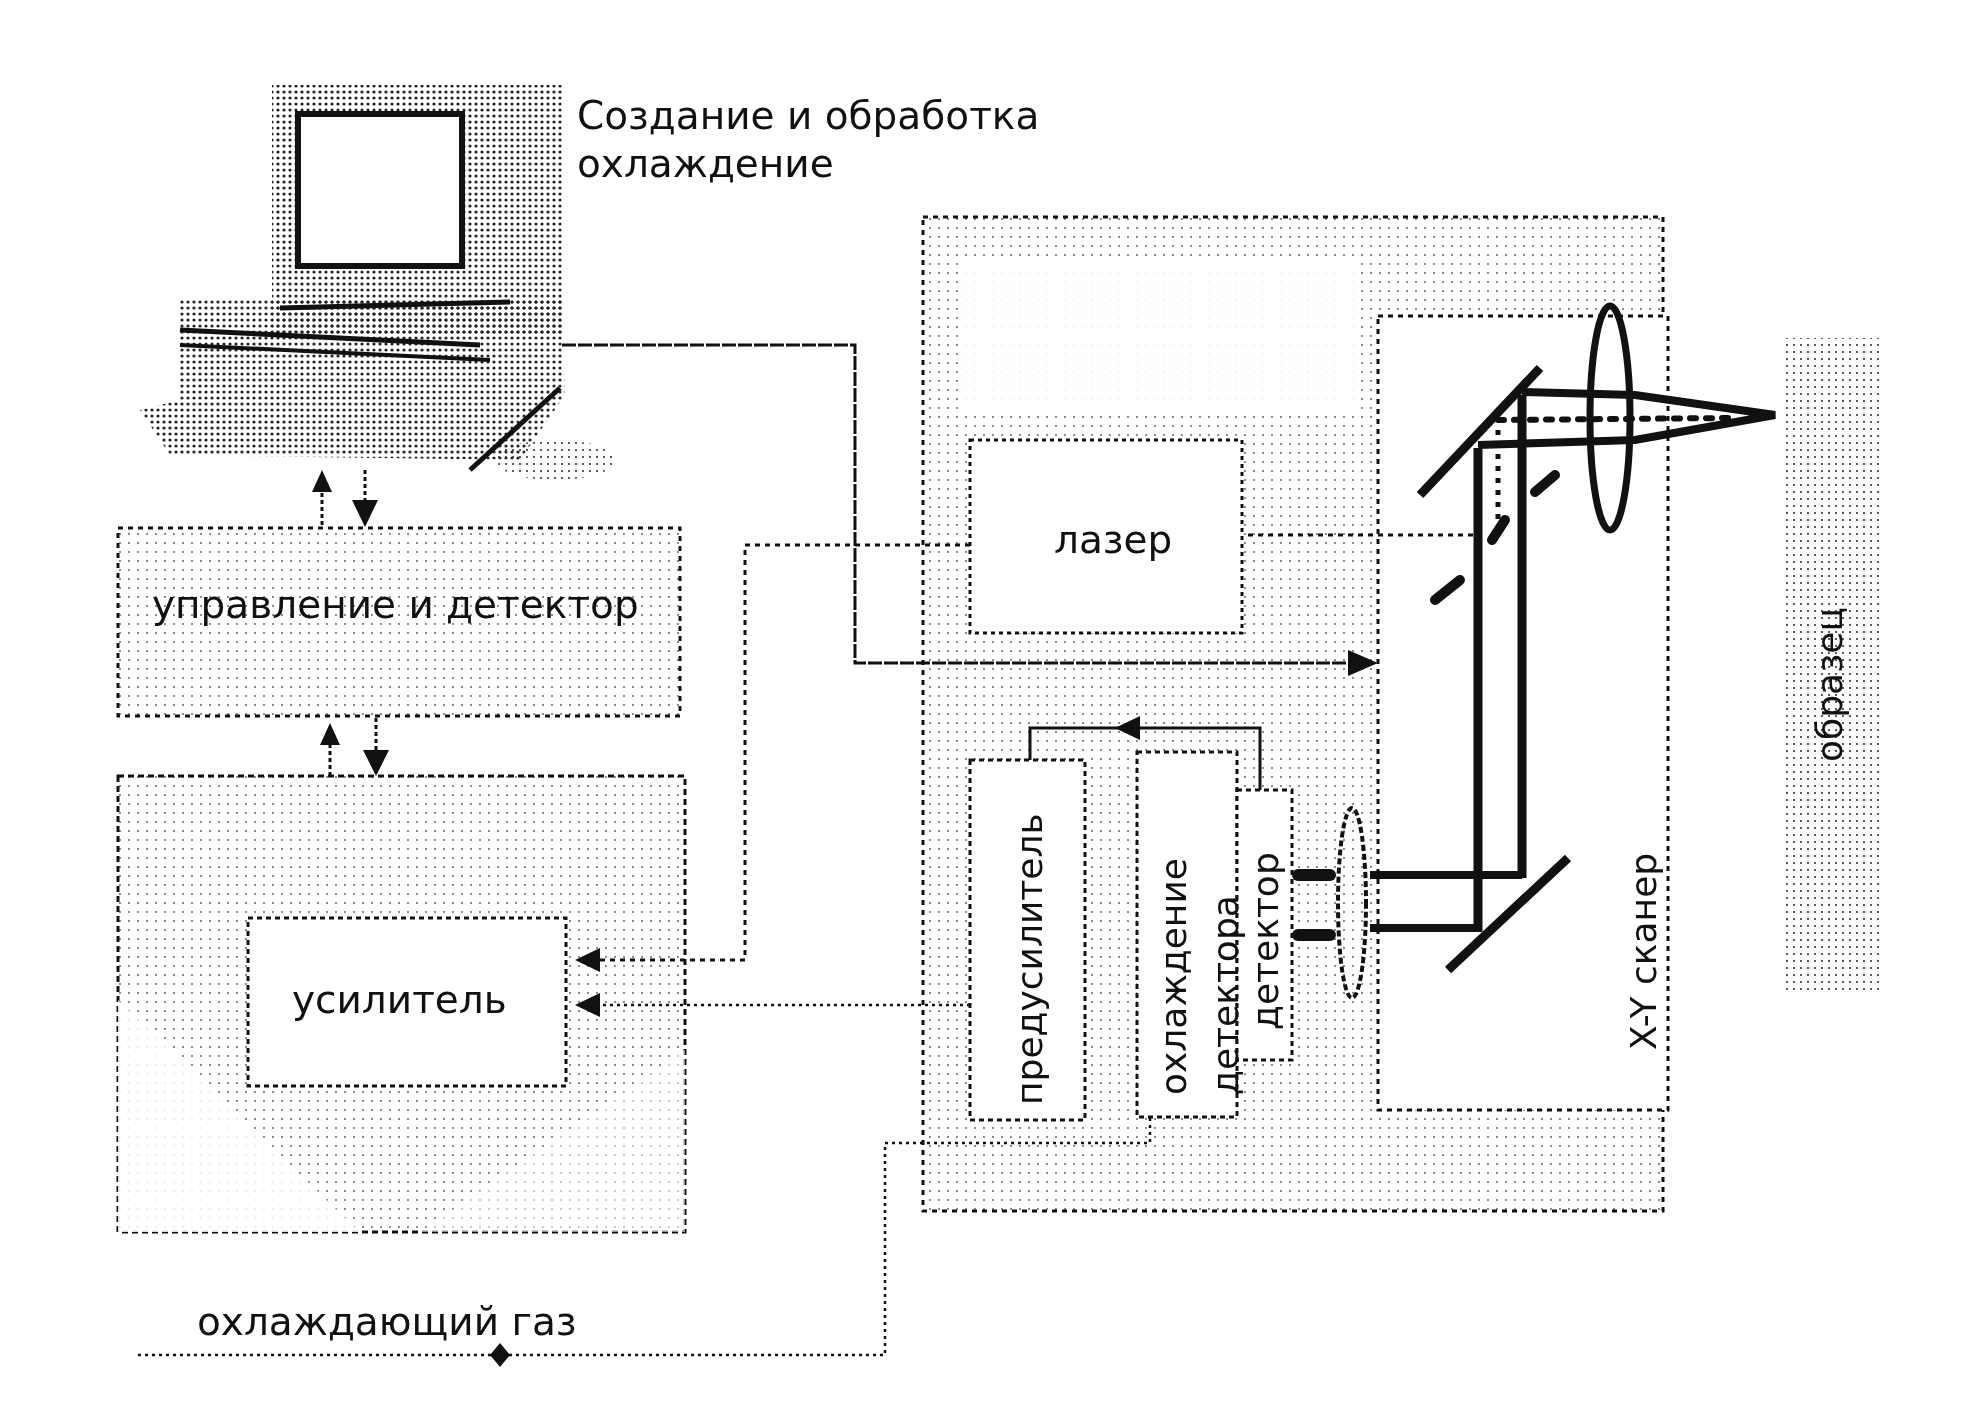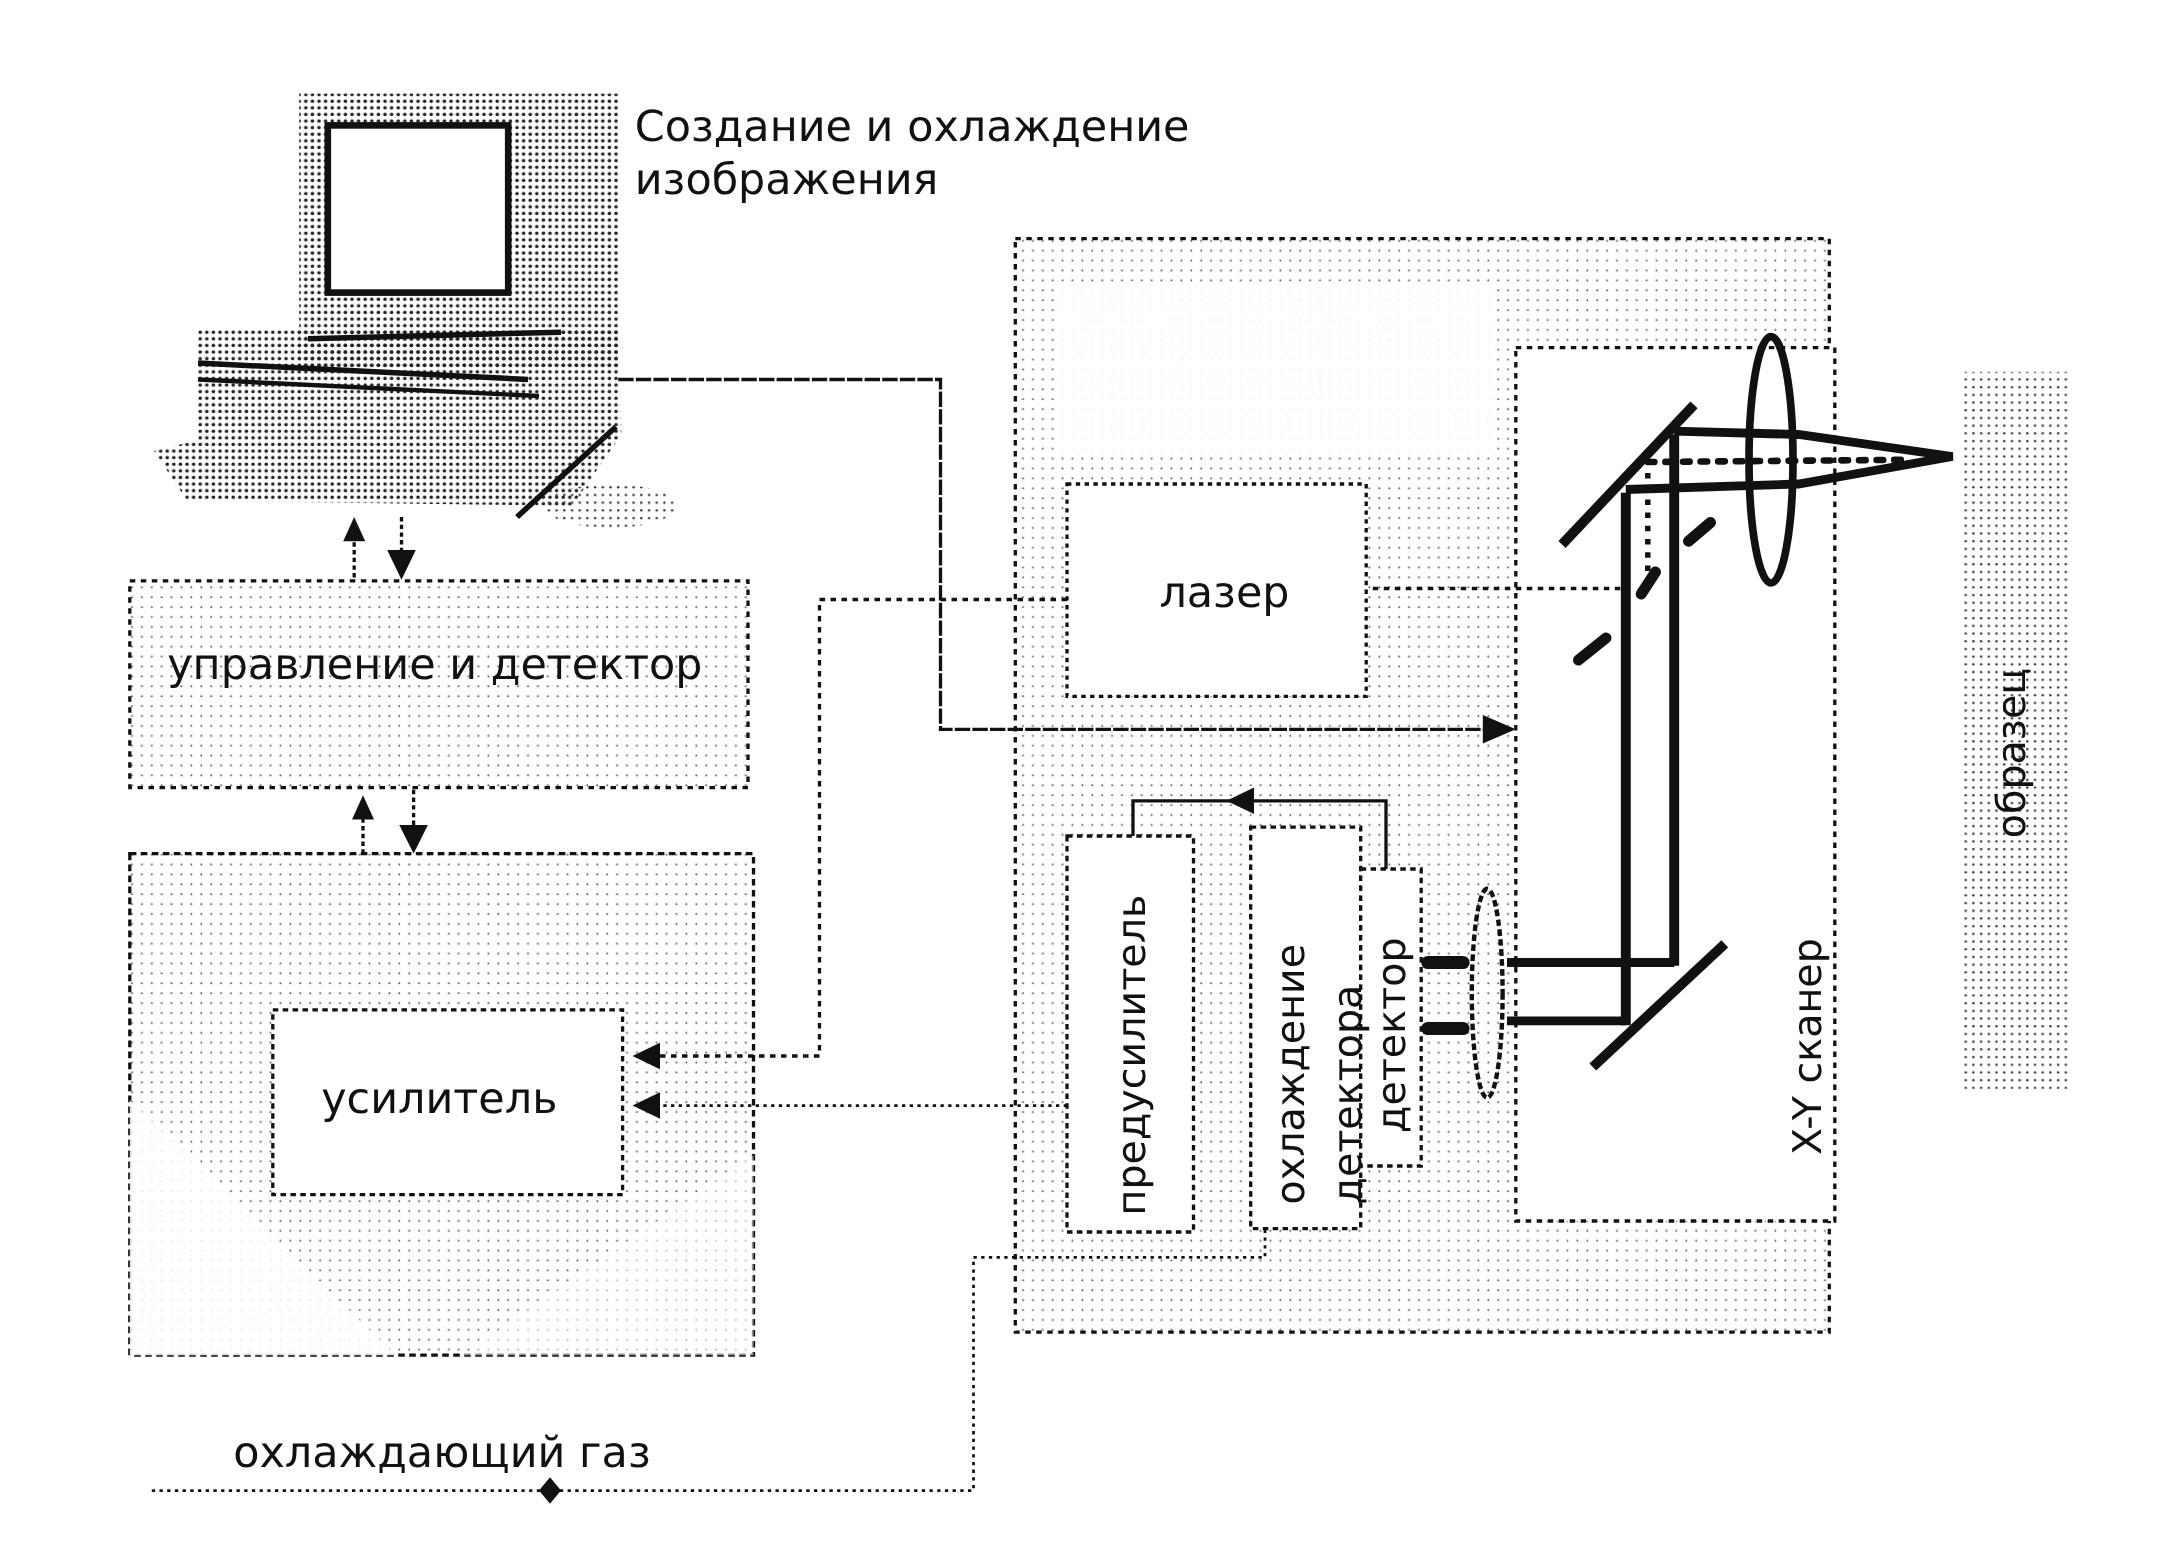--- a/index.html
+++ b/index.html
@@ -4,21 +4,21 @@
 <style>
   html, body { margin: 0; padding: 0; background: #ffffff; }
   body { width: 1973px; height: 1406px; position: relative; overflow: hidden;
          font-family: "DejaVu Sans", sans-serif; color: #111; }
   svg#diagram { position: absolute; left: 0; top: 0; }
   .lbl { position: absolute; font-family: "DejaVu Sans", sans-serif; color: #111; white-space: nowrap; line-height: 1; }
   .title { left: 577px; top: 92px; font-size: 39px; line-height: 48px; white-space: normal; width: 520px; }
   .ctrl  { left: 152px; top: 585px; font-size: 39px; }
   .amp   { left: 292px; top: 980px; font-size: 39px; }
   .laser { left: 1054px; top: 520px; font-size: 39px; }
-  .gas   { left: 212px; top: 1302px; font-size: 39px; text-align: center; }
+  .gas   { left: 197px; top: 1302px; font-size: 39px; text-align: center; }
   .vert  { transform-origin: 0 0; transform: rotate(-90deg); font-size: 36px; }
   .preamp { left: 1012px; top: 1105px; }
   .cool   { left: 1148px; top: 1095px; font-size: 36px; line-height: 52px; white-space: normal; width: 340px; }
   .det    { left: 1248px; top: 1030px; }
   .scan   { left: 1626px; top: 1050px; }
   .sample { left: 1812px; top: 762px; }
 </style>
 </head>
 <body>
 
@@ -136,21 +136,21 @@
 
     <line x1="1498" y1="420" x2="1730" y2="418" stroke="#111" stroke-width="6" stroke-dasharray="6,10" stroke-linecap="round"></line>
     <line x1="1498" y1="430" x2="1498" y2="530" stroke="#111" stroke-width="5" stroke-dasharray="5,7"></line>
 
     <ellipse cx="1610" cy="418" rx="20" ry="112" fill="none" stroke="#111" stroke-width="7"></ellipse>
   </g>
 
   <rect x="1782" y="338" width="98" height="652" fill="url(#dots)"></rect>
 </svg>
 
-<div class="lbl title">Создание и охлаждение изображения</div>
+<div class="lbl title">Создание и обработка охлаждение</div>
 <div class="lbl ctrl">управление и детектор</div>
 <div class="lbl amp">усилитель</div>
 <div class="lbl laser">лазер</div>
 <div class="lbl vert preamp">предусилитель</div>
 <div class="lbl vert cool">охлаждение детектора</div>
 <div class="lbl vert det">детектор</div>
 <div class="lbl vert scan">X-Y сканер</div>
 <div class="lbl vert sample">образец</div>
 <div class="lbl gas">охлаждающий газ</div>
 

